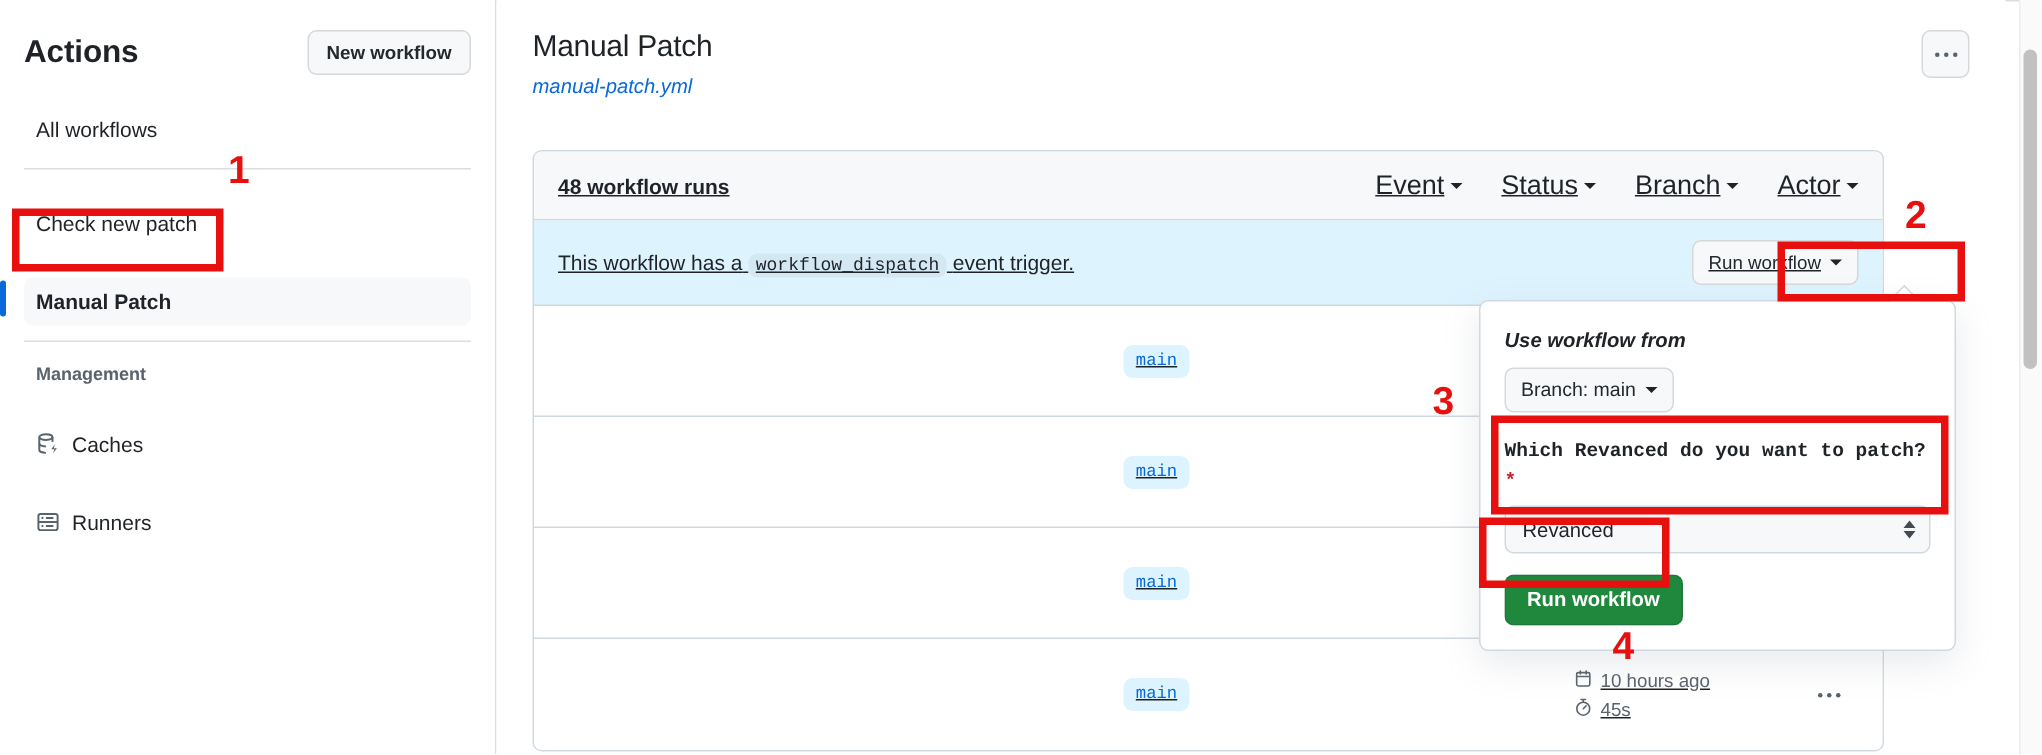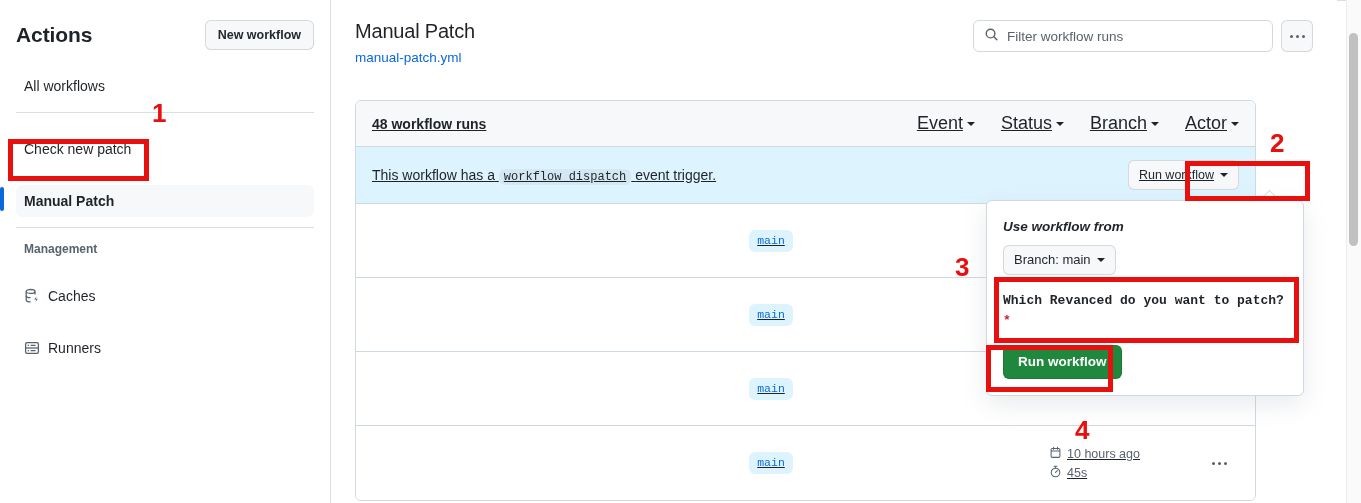--- a/index.html
+++ b/index.html
@@ -68,21 +68,21 @@
   .nav-icon { width: 16px; height: 16px; display: inline-flex; align-items: center; justify-content: center; color: #59636e; flex: 0 0 16px; }
 
   
   .main {
     position: absolute; left: 331px; top: 0; right: 24px; height: 503px;
     padding: 0 24px; background: #fff;
   }
   .main-head { display: flex; align-items: flex-start; padding-top: 16px; }
   .head-left { flex: 1 1 auto; }
   .wf-title { font-size: 20px; font-weight: 400; color: #1f2328; line-height: 30px; letter-spacing: -0.2px; }
-  .wf-file { font-size: 13.5px; color: #0969da; text-decoration: none; line-height: 20px; display: inline-block; margin-top: 2px; cursor: pointer; }
+  .wf-file { font-size: 13.5px; color: #0969da; text-decoration: none; line-height: 20px; display: inline-block; margin-top: 2px; cursor: pointer; font-style: italic; }
   .head-right { display: flex; align-items: center; gap: 8px; margin-top: 4px; }
   .filter-box {
     display: flex; align-items: center; gap: 8px;
     width: 300px; height: 32px;
     border: 1px solid #d1d9e0; border-radius: 6px; background: #fff;
     padding: 0 10px;
   }
   .filter-box .ph { font-size: 13.5px; color: #59636e; }
   .kebab-btn {
     width: 32px; height: 32px; border: 1px solid rgba(31,35,40,0.15);
@@ -273,29 +273,20 @@
   </div>
   <div class="sidebar-divider-v"></div>
 
   <div class="main">
     <div class="main-head">
       <div class="head-left">
         <div class="wf-title">Manual Patch</div>
         <a class="wf-file" href="#">manual-patch.yml</a>
       </div>
       <div class="head-right">
-        <div class="filter-box">
-          <span>
-            <svg width="15" height="15" viewBox="0 0 16 16" fill="none" stroke="#59636e" stroke-width="1.5">
-              <circle cx="7" cy="7" r="4.6"></circle>
-                <path d="M10.5 10.5l3.2 3.2" stroke-linecap="round"></path>
-            </svg>
-          </span>
-          <span class="ph">Filter workflow runs</span>
-        </div>
         <div class="kebab-btn">
           <i></i>
             <i></i>
             <i></i>
         </div>
       </div>
     </div>
 
     <div class="runs-box" style="left:24px; top:100px; width:901px;text-decoration:underline;">
       <div class="runs-header">
@@ -425,20 +416,27 @@
     <button class="branch-select">
       <span>Branch: main</span>
       <i class="caret"></i>
     </button>
 
     <div class="input-label">
       <span>Which Revanced do you want to patch?</span>
       <span class="req-star">*</span>
     </div>
 
+    <div class="select-wrap">
+      <span>Revanced</span>
+      <span class="select-arrows">
+        <i class="up"></i>
+          <i class="dn"></i>
+      </span>
+    </div>
 
     <button class="run-submit">Run workflow</button>
   </div>
 
   <div class="anno-box" style="left:8px; top:139px; width:141px; height:42px;"></div>
   <div class="anno-num" style="left:152px; top:98px;">1</div>
 
   <div class="anno-box" style="left:1185px; top:161px; width:125px; height:40px;"></div>
   <div class="anno-num" style="left:1270px; top:128px;">2</div>
 

